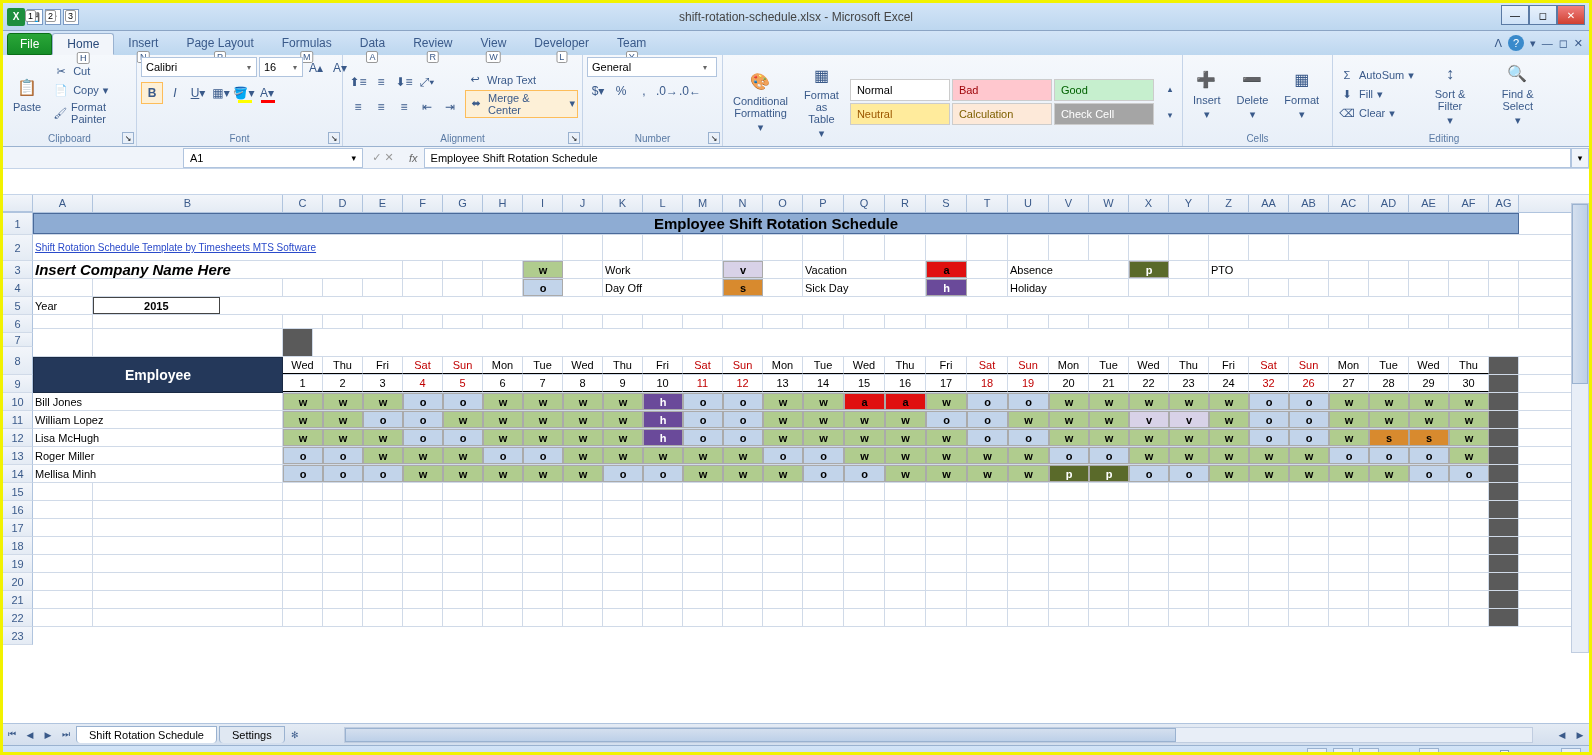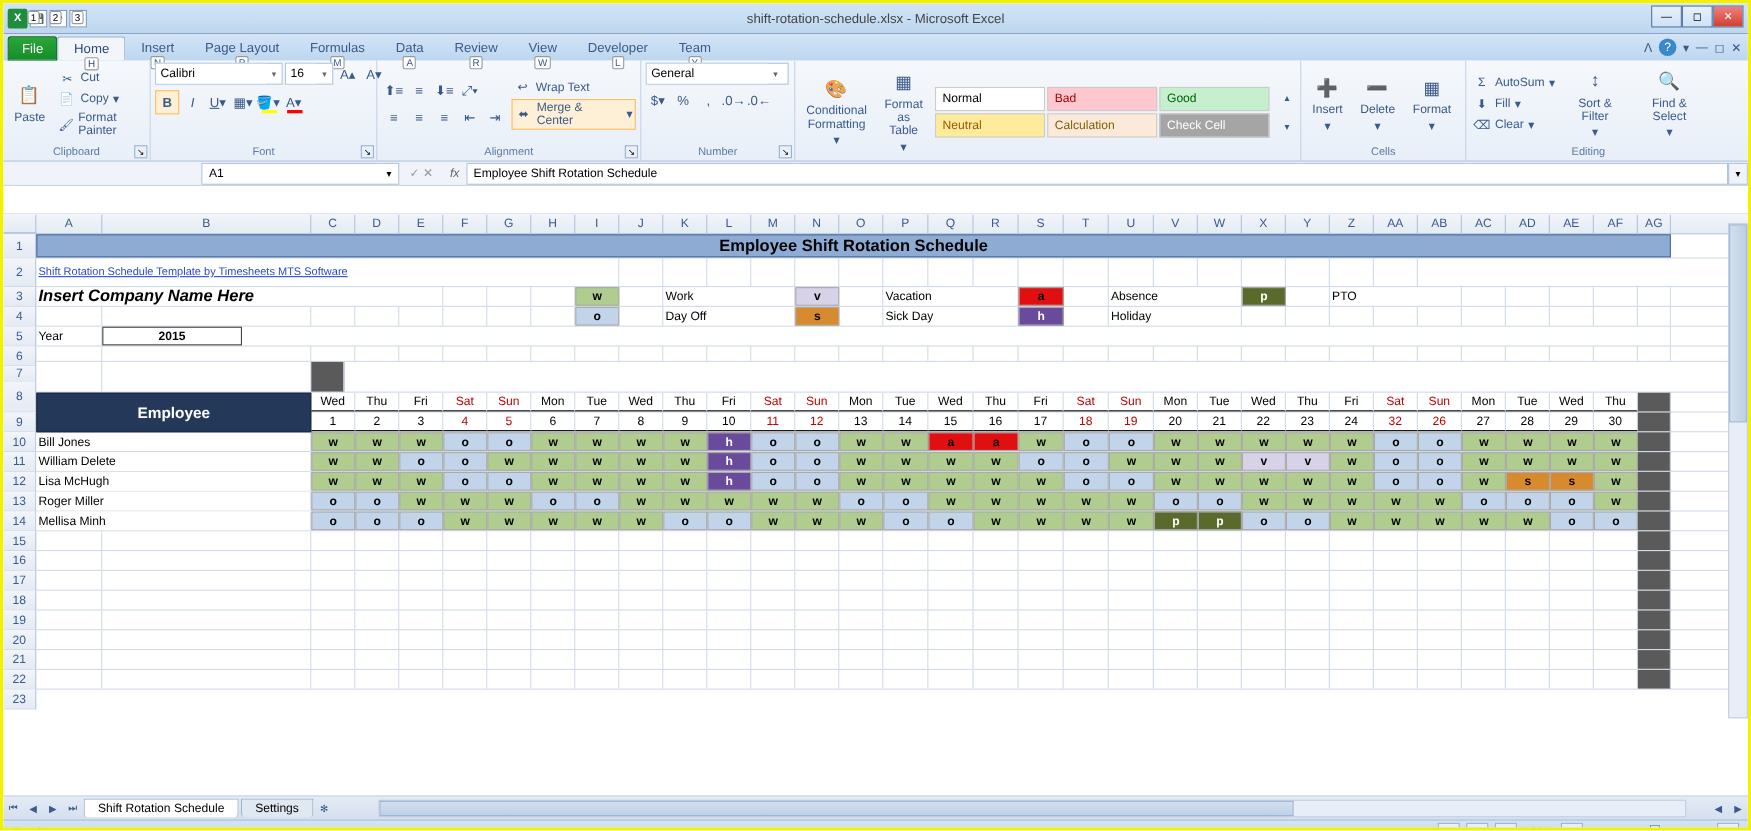--- a/index.html
+++ b/index.html
@@ -578,21 +578,21 @@
           <div class="cell sched c-w" style="width: 40px;">w</div>
           <div class="cell sched c-o" style="width: 40px;">o</div>
           <div class="cell sched c-o" style="width: 40px;">o</div>
           <div class="cell sched c-w" style="width: 40px;">w</div>
           <div class="cell sched c-w" style="width: 40px;">w</div>
           <div class="cell sched c-w" style="width: 40px;">w</div>
           <div class="cell sched c-w" style="width: 40px;">w</div>
           <div class="cell gridend" style="width: 30px;"></div>
         </div>
         <div class="gridrow" style="height: 18px;">
-          <div class="cell emp-name" style="width: 250px;">William Delete</div>
+          <div class="cell emp-name" style="width: 250px;">William Lopez</div>
           <div class="cell sched c-w" style="width: 40px;">w</div>
           <div class="cell sched c-w" style="width: 40px;">w</div>
           <div class="cell sched c-o" style="width: 40px;">o</div>
           <div class="cell sched c-o" style="width: 40px;">o</div>
           <div class="cell sched c-w" style="width: 40px;">w</div>
           <div class="cell sched c-w" style="width: 40px;">w</div>
           <div class="cell sched c-w" style="width: 40px;">w</div>
           <div class="cell sched c-w" style="width: 40px;">w</div>
           <div class="cell sched c-w" style="width: 40px;">w</div>
           <div class="cell sched c-h" style="width: 40px;">h</div>

